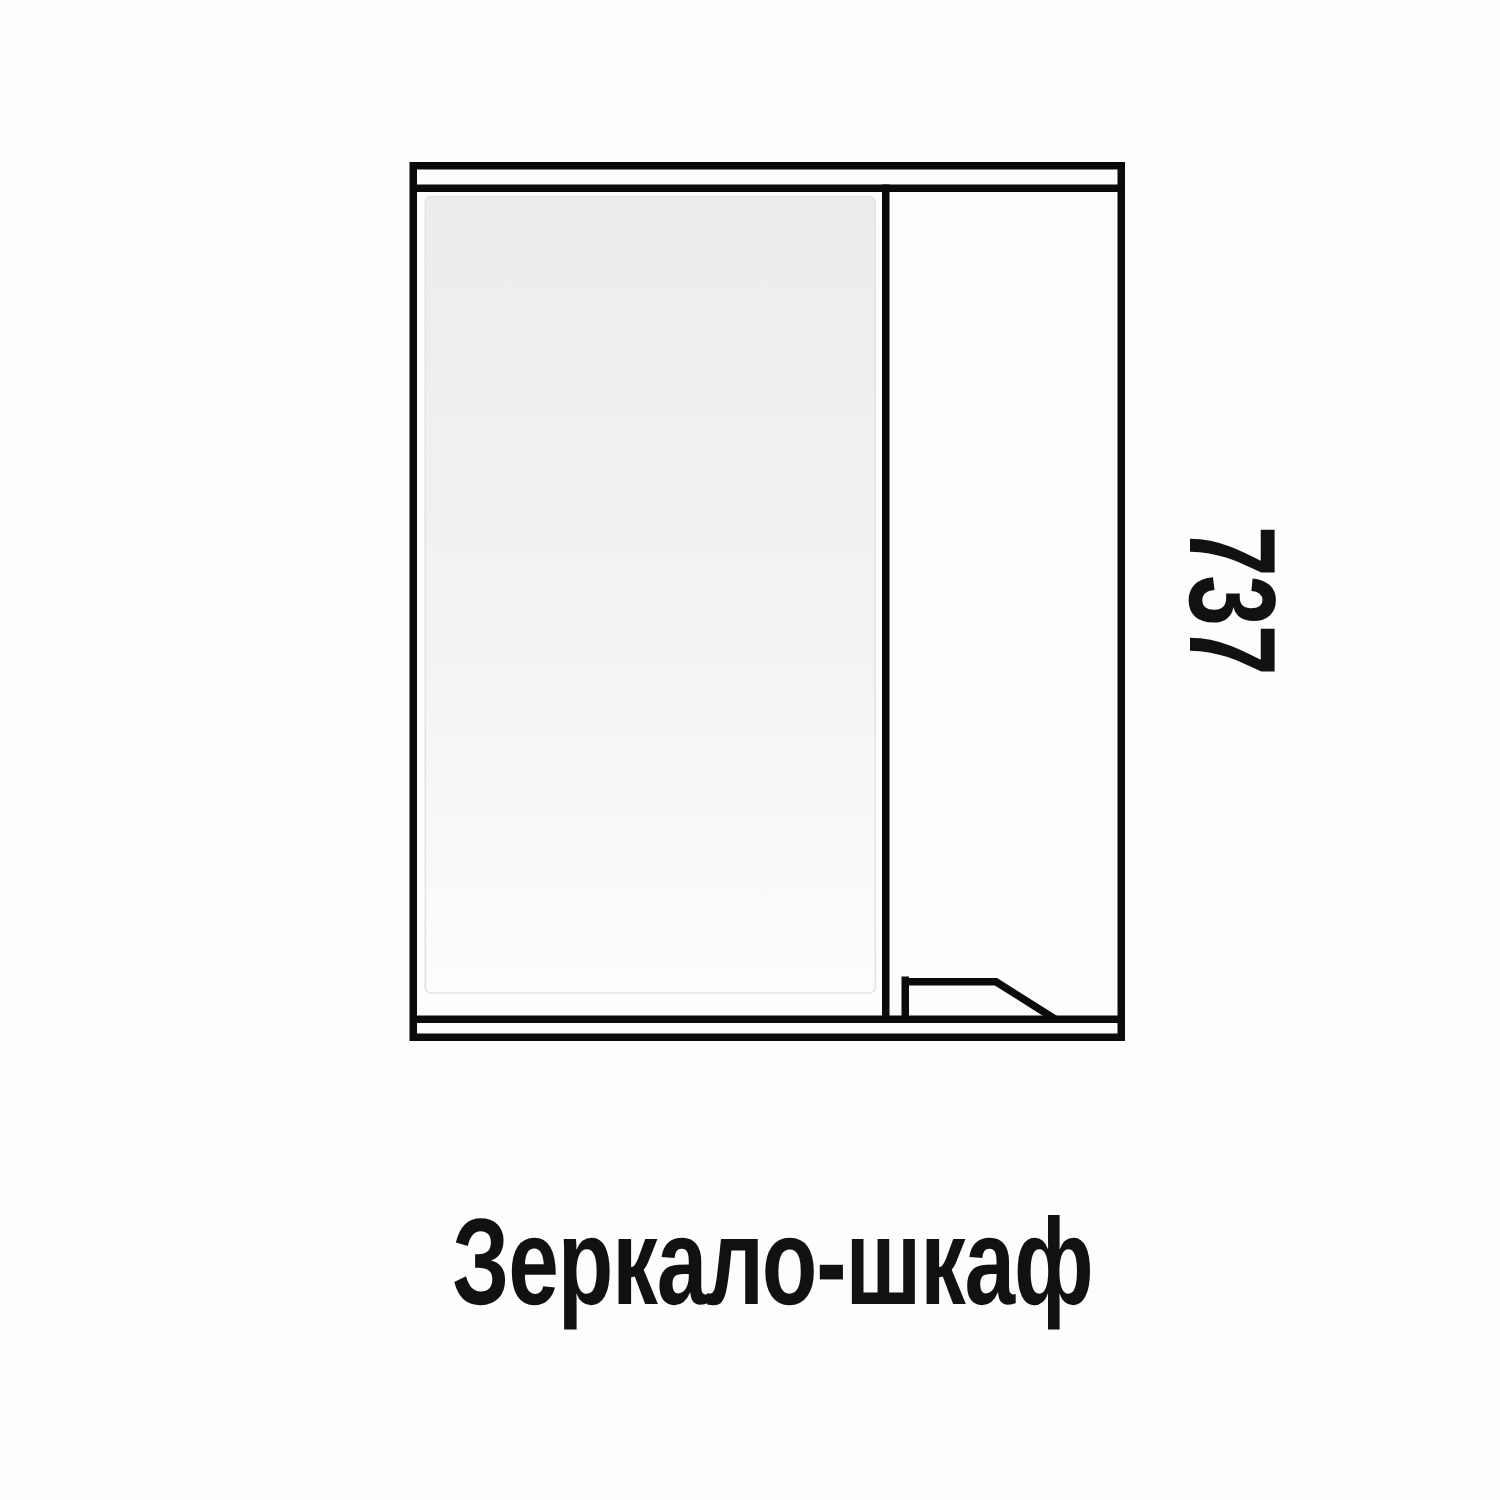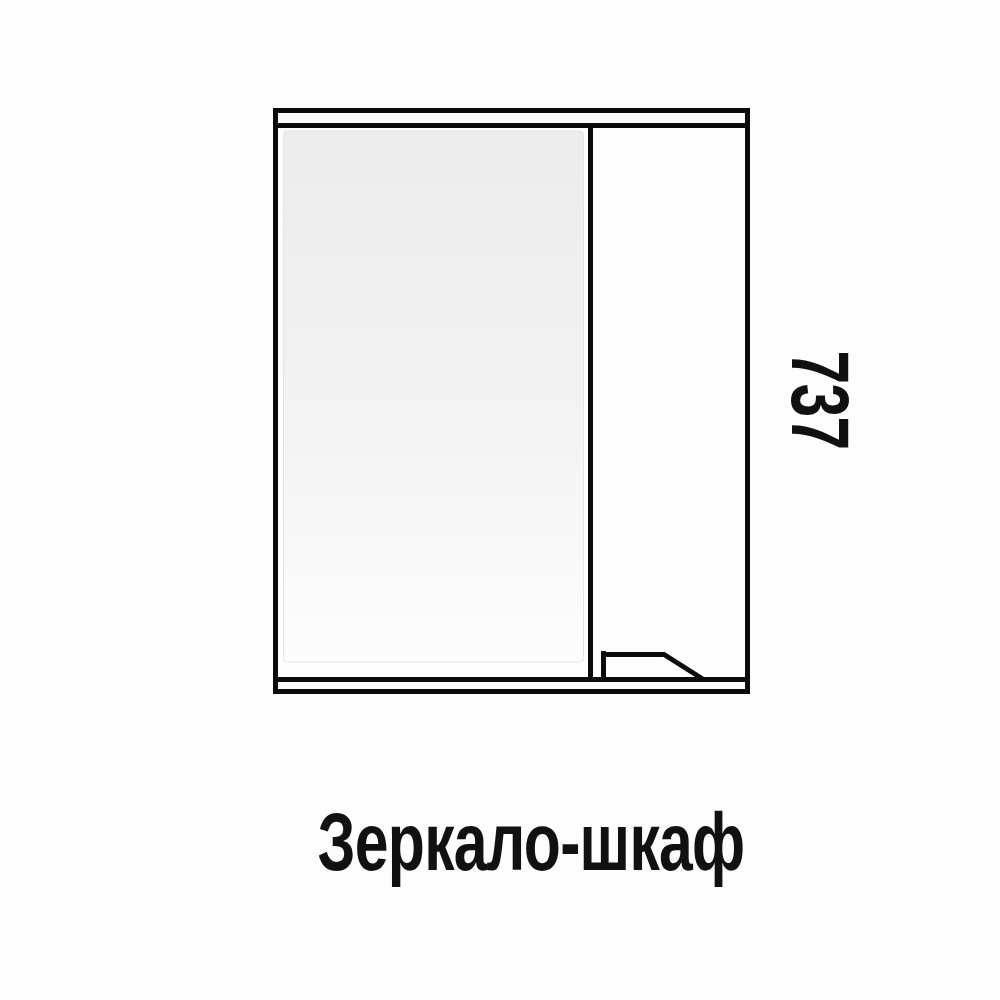--- a/index.html
+++ b/index.html
@@ -43,21 +43,21 @@
     left: 512px;
     top: 752px;
     transform: translate(-50%, -50%);
   }
   .dim-height {
     left: 820px;
     top: 400px;
     transform: translate(-50%, -50%) rotate(90deg);
   }
   .caption-line1 {
-    left: 531px;
+    left: 515px;
     top: 842px;
     transform: translate(-50%, -50%);
   }
   .caption-line2 {
     left: 512px;
     top: 927px;
     transform: translate(-50%, -50%);
   }
 </style>
 </head>

